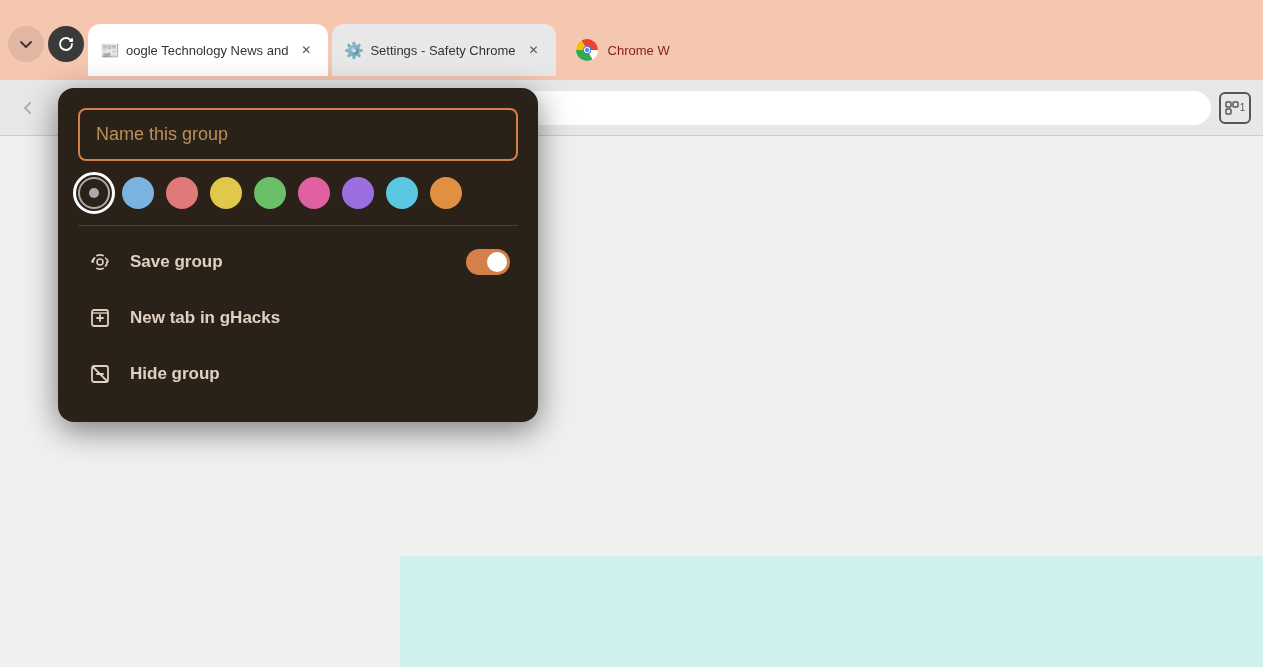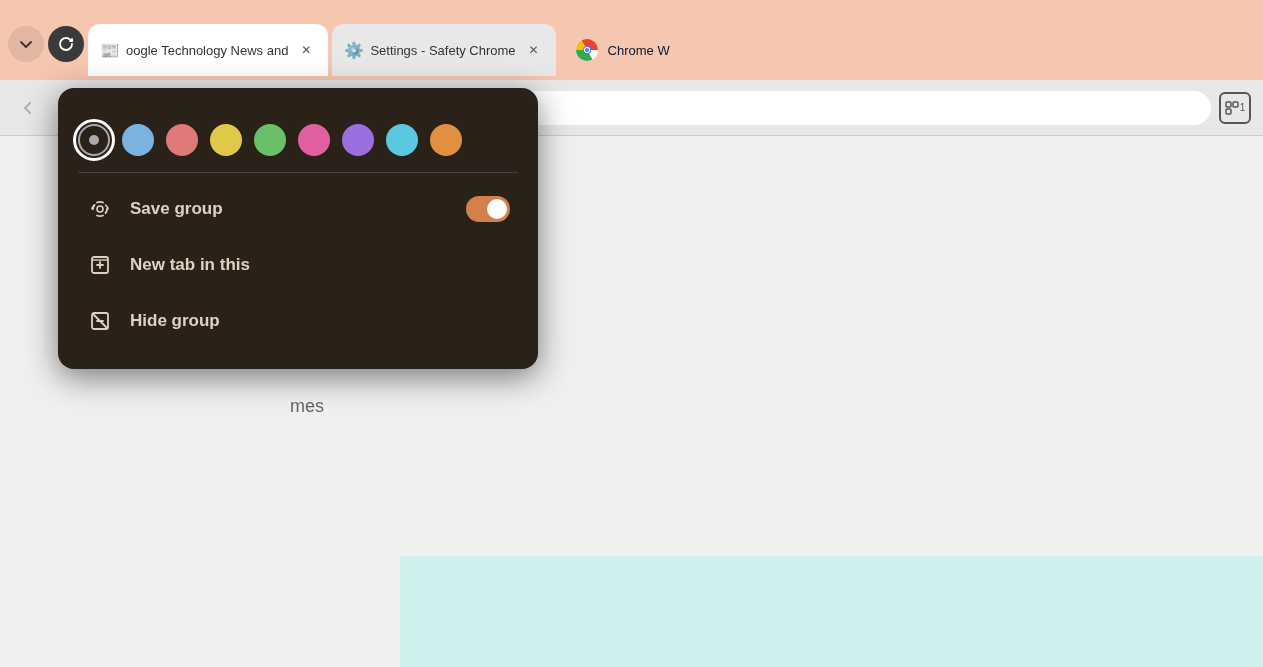--- a/index.html
+++ b/index.html
@@ -125,21 +125,21 @@
     }
 
     .chrome-logo {
       width: 22px;
       height: 22px;
       flex-shrink: 0;
     }
 
     .chrome-tab-title {
       font-size: 13px;
-      color: #0f172a;
+      color: #7f1d1d;
       white-space: nowrap;
     }
 
     
     .toolbar {
       position: absolute;
       top: 80px;
       left: 0; right: 0;
       height: 56px;
       background: #e8e8e8;
@@ -397,20 +397,21 @@
 </div>
 
 <div class="page-content">
   <div style="position:absolute;top:260px;left:290px;font-size:18px;color:#666;">mes</div>
   <div class="teal-block"></div>
 </div>
 
 <div class="dropdown-panel">
 
   
+  <input class="name-input" type="text" placeholder="Name this group" style="">
 
   
   <div class="color-row">
 
     <button class="color-circle selected" style="background: transparent; border: 2.5px solid #aaa; display:flex;align-items:center;justify-content:center;">
       <div style="width:10px;height:10px;border-radius:50%;background:#aaa;"></div>
     </button>
     <button class="color-circle" style="background:#7ab3e0;"></button>
     <button class="color-circle" style="background:#e07a7a;"></button>
     <button class="color-circle" style="background:#e0c84a;"></button>
@@ -444,21 +445,21 @@
 
     <button class="menu-item">
       <span class="menu-item-icon">
         <svg width="22" height="22" viewBox="0 0 22 22" fill="none">
           <rect x="3" y="3" width="16" height="16" rx="2" stroke="#e0d0c0" stroke-width="1.8"></rect>
           <path d="M11 8v6M8 11h6" stroke="#e0d0c0" stroke-width="1.8" stroke-linecap="round"></path>
           <rect x="3" y="3" width="16" height="4" rx="2" fill="none" stroke="#e0d0c0" stroke-width="0"></rect>
           <path d="M3 6h16" stroke="#e0d0c0" stroke-width="1.4"></path>
         </svg>
       </span>
-      <span class="menu-item-label">New tab in this</span>
+      <span class="menu-item-label">New tab in gHacks</span>
     </button>
 
 
     <button class="menu-item">
       <span class="menu-item-icon">
         <svg width="22" height="22" viewBox="0 0 22 22" fill="none">
           <rect x="3" y="3" width="16" height="16" rx="2" stroke="#e0d0c0" stroke-width="1.8"></rect>
           <path d="M8 11h6" stroke="#e0d0c0" stroke-width="1.8" stroke-linecap="round"></path>
           <path d="M4 4l14 14" stroke="#e0d0c0" stroke-width="1.8" stroke-linecap="round"></path>
         </svg>

